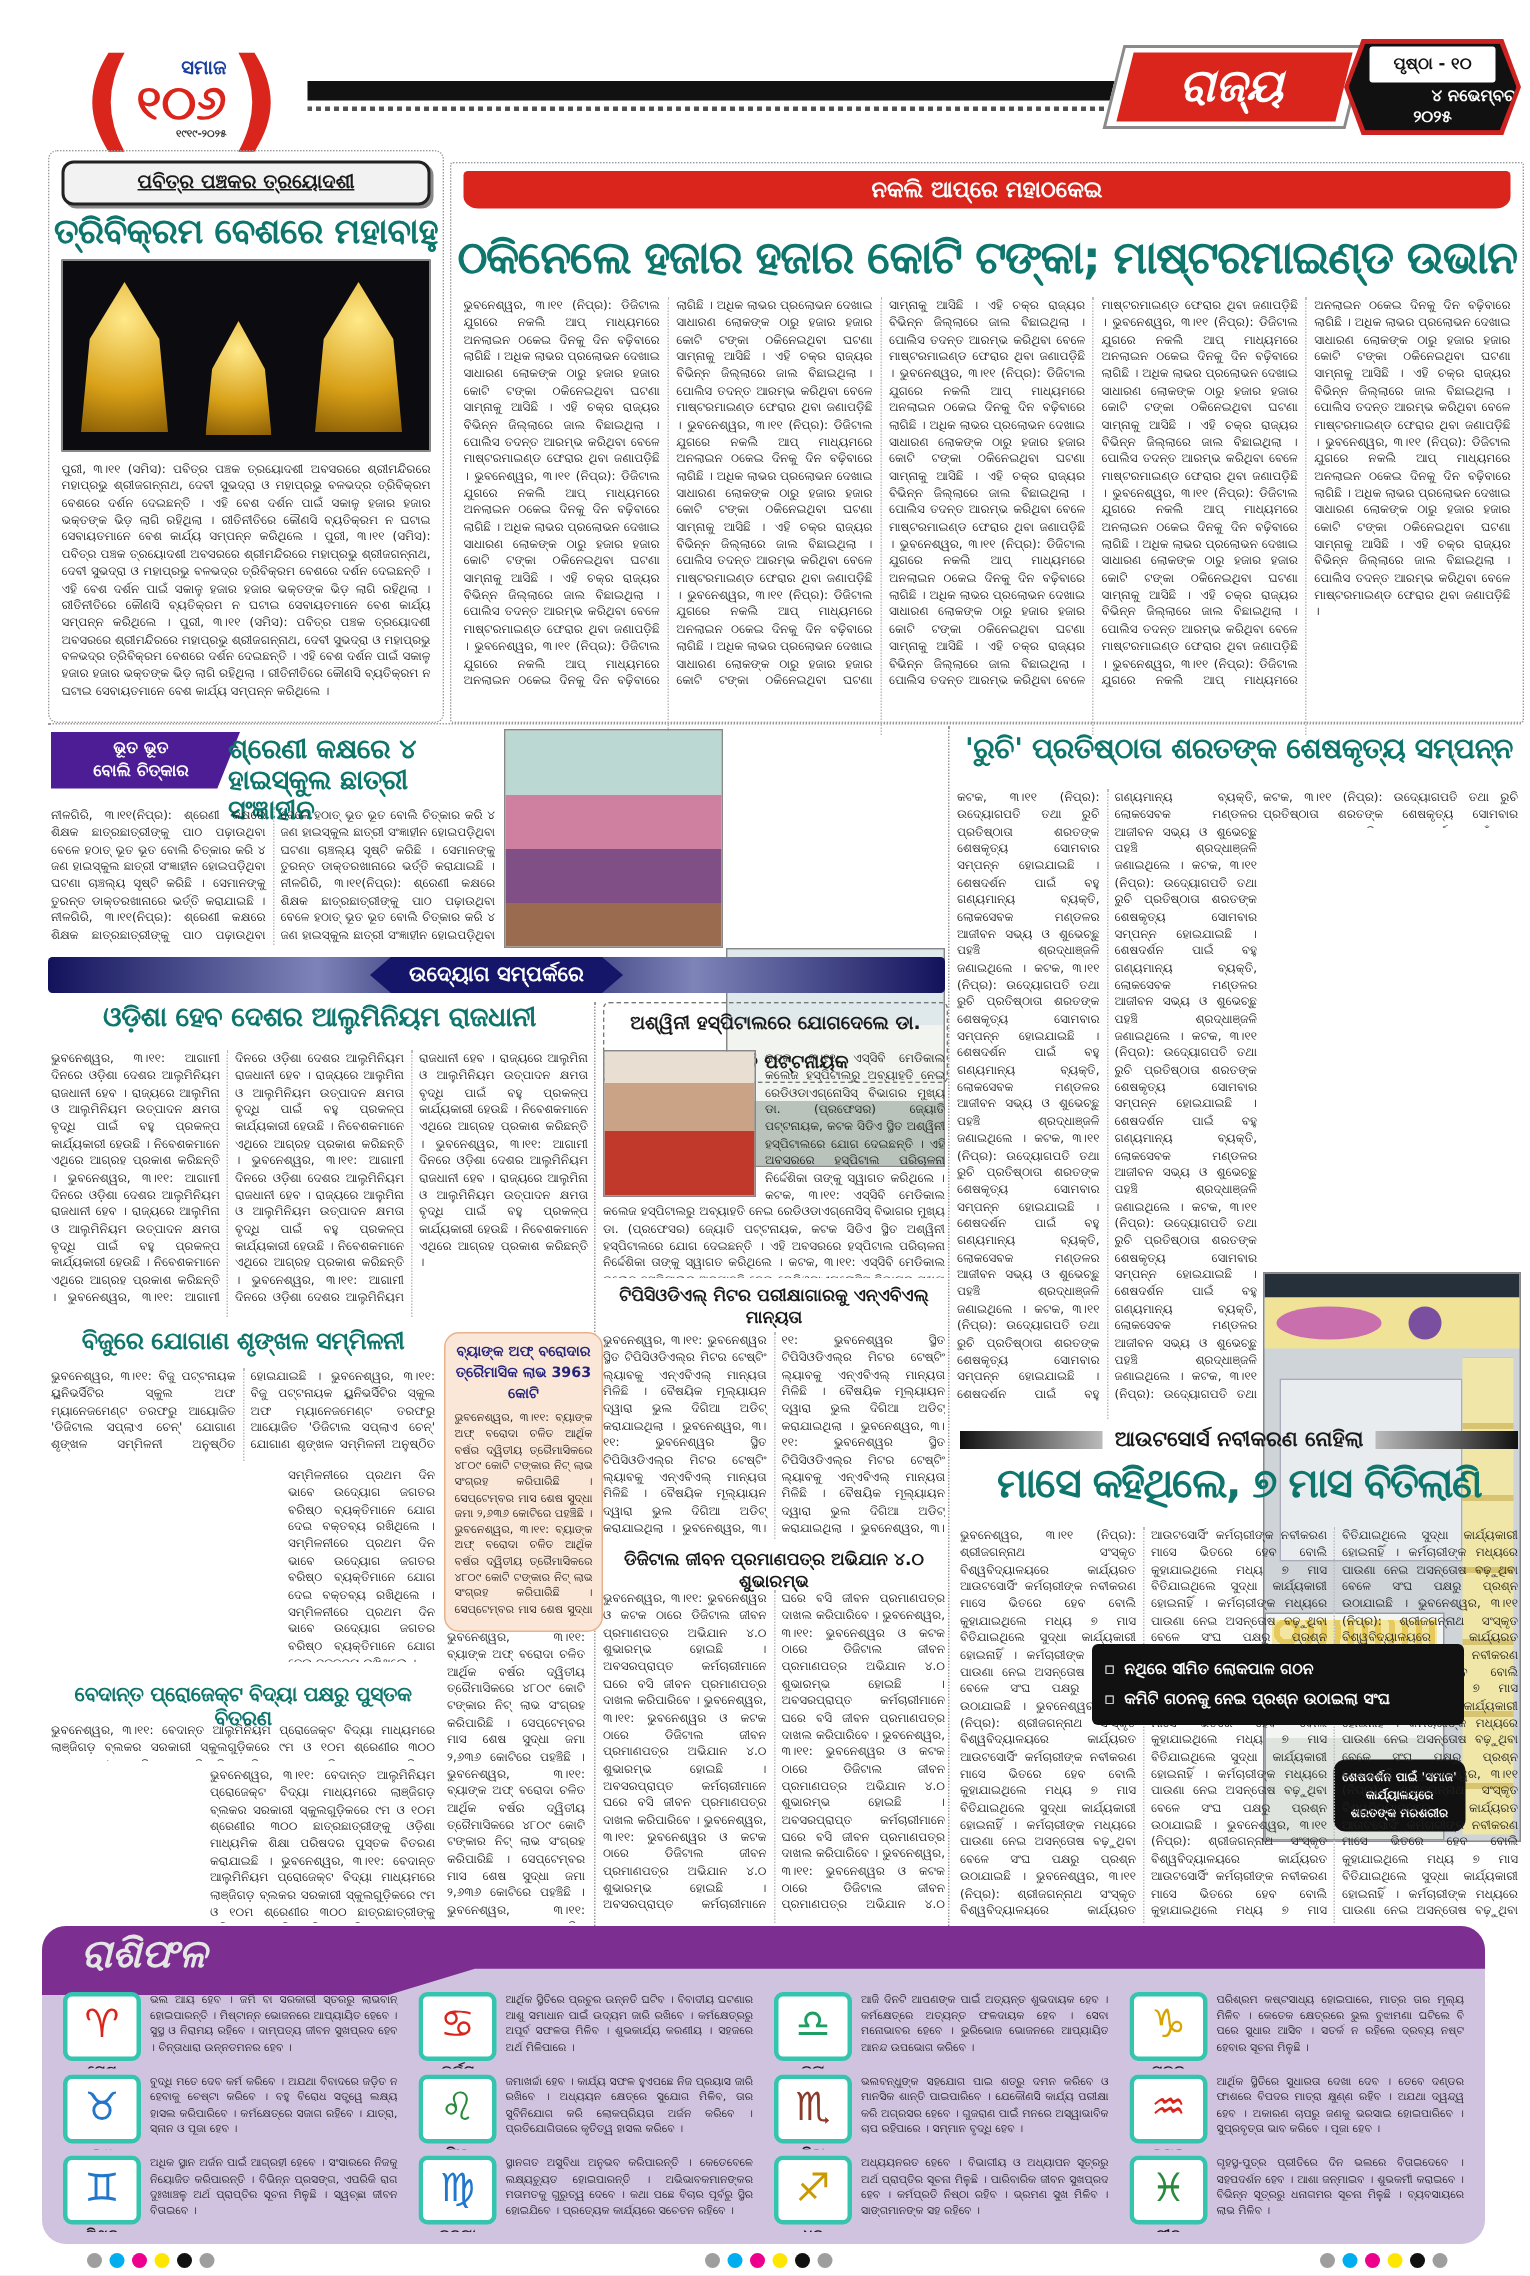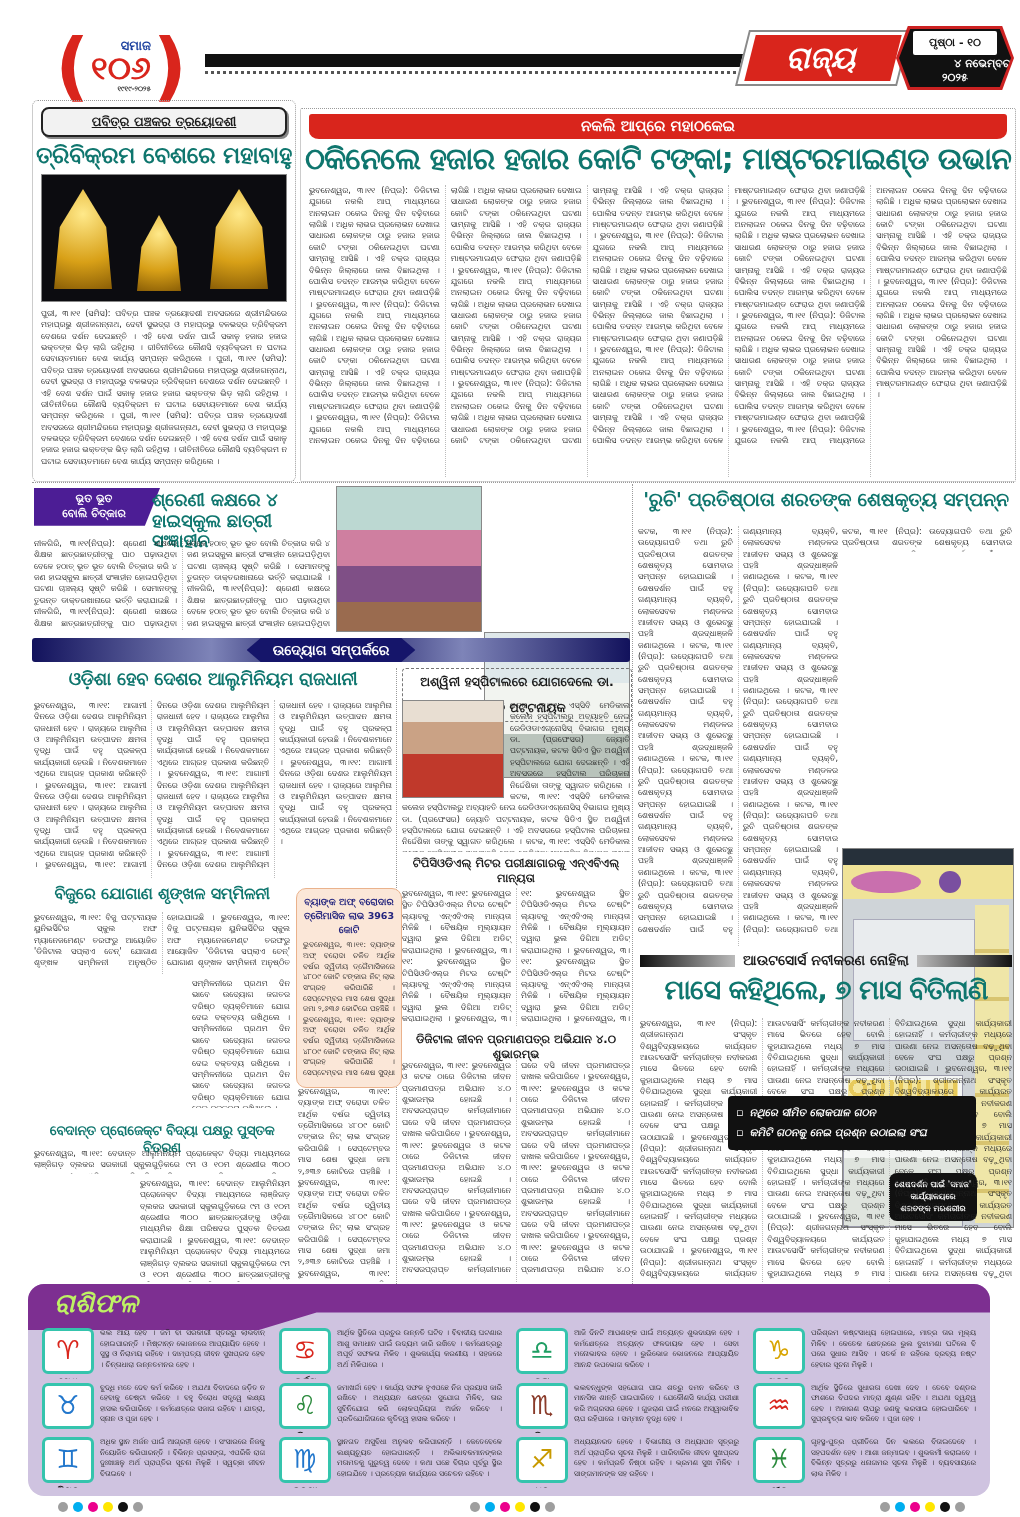--- a/index.html
+++ b/index.html
@@ -57,21 +57,21 @@
   .ph{border:1px solid #888;overflow:hidden;position:relative;}
   .ph-deity{background:#0c0c10;}
   .ph-sari{background:linear-gradient(180deg,#bcd8d2 0 30%,#cf7fa0 30% 55%,#7f4f86 55% 80%,#9a6b4f 80%);}
   .ph-beds{background:linear-gradient(180deg,#dfe8ea 0 35%,#f2f4f0 35% 70%,#b9c3bb 70%);}
   .gold{position:absolute;background:radial-gradient(circle at 50% 25%,#ffe98a,#d8a017 60%,#8a5e06);}
   .portrait{float:left;width:100px;height:96px;margin:0 6px 3px 0;border:1px solid #888;
             background:linear-gradient(180deg,#e8ded2 0 22%,#caa285 22% 55%,#c0392b 55%);}
   
   .horo-body{background:#cfc3e0;border-radius:16px;}
   .horo-band{background:#7d2f91;clip-path:polygon(0 0,100% 0,100% 62%,30% 62%,24% 100%,0 100%);}
-  .horo-title{color:#bef264;font-weight:bold;font-size:26px;font-style:italic;padding:4px 0 0 26px;}
+  .horo-title{color:#e5e5e5;font-weight:bold;font-size:26px;font-style:italic;padding:4px 0 0 26px;}
   .h-grid{position:absolute;left:14px;right:14px;top:44px;bottom:8px;display:grid;
           grid-template-columns:repeat(4,1fr);grid-template-rows:repeat(3,1fr);gap:4px 14px;}
   .h-cell{display:flex;gap:6px;align-items:flex-start;overflow:hidden;}
   .h-iconwrap{width:52px;flex:0 0 52px;text-align:center;}
   .h-icon{width:46px;height:40px;margin:0 auto;background:#fff;border:3px solid #35c4ad;
           border-radius:6px;font-size:26px;line-height:38px;font-weight:bold;}
   .h-name{font-weight:bold;font-size:10px;margin-top:2px;}
   .h-text{font-size:7.3px;line-height:1.45;text-align:justify;color:#222;}
   .dots{display:flex;gap:5px;}
   .dot{width:10px;height:10px;border-radius:50%;}
@@ -115,21 +115,21 @@
     <div class="ph ph-deity" style="margin:5px 8px 0 8px;height:126px;">
       <div class="gold" style="left:12px;top:14px;width:58px;height:100px;clip-path:polygon(50% 0,90% 38%,100% 100%,0 100%,10% 38%);"></div>
       <div class="gold" style="left:95px;top:40px;width:44px;height:76px;clip-path:polygon(50% 0,90% 42%,100% 100%,0 100%,10% 42%);"></div>
       <div class="gold" style="left:168px;top:14px;width:58px;height:100px;clip-path:polygon(50% 0,90% 38%,100% 100%,0 100%,10% 38%);"></div>
     </div>
     <div class="body-text" style="margin:6px 8px;height:160px;">ପୁରୀ, ୩।୧୧ (ସମିସ): ପବିତ୍ର ପଞ୍ଚକ ତ୍ରୟୋଦଶୀ ଅବସରରେ ଶ୍ରୀମନ୍ଦିରରେ ମହାପ୍ରଭୁ ଶ୍ରୀଜଗନ୍ନାଥ, ଦେବୀ ସୁଭଦ୍ରା ଓ ମହାପ୍ରଭୁ ବଳଭଦ୍ର ତ୍ରିବିକ୍ରମ ବେଶରେ ଦର୍ଶନ ଦେଇଛନ୍ତି । ଏହି ବେଶ ଦର୍ଶନ ପାଇଁ ସକାଳୁ ହଜାର ହଜାର ଭକ୍ତଙ୍କ ଭିଡ଼ ଲାଗି ରହିଥିଲା । ରୀତିନୀତିରେ କୌଣସି ବ୍ୟତିକ୍ରମ ନ ଘଟାଇ ସେବାୟତମାନେ ବେଶ କାର୍ଯ୍ୟ ସମ୍ପନ୍ନ କରିଥିଲେ । ପୁରୀ, ୩।୧୧ (ସମିସ): ପବିତ୍ର ପଞ୍ଚକ ତ୍ରୟୋଦଶୀ ଅବସରରେ ଶ୍ରୀମନ୍ଦିରରେ ମହାପ୍ରଭୁ ଶ୍ରୀଜଗନ୍ନାଥ, ଦେବୀ ସୁଭଦ୍ରା ଓ ମହାପ୍ରଭୁ ବଳଭଦ୍ର ତ୍ରିବିକ୍ରମ ବେଶରେ ଦର୍ଶନ ଦେଇଛନ୍ତି । ଏହି ବେଶ ଦର୍ଶନ ପାଇଁ ସକାଳୁ ହଜାର ହଜାର ଭକ୍ତଙ୍କ ଭିଡ଼ ଲାଗି ରହିଥିଲା । ରୀତିନୀତିରେ କୌଣସି ବ୍ୟତିକ୍ରମ ନ ଘଟାଇ ସେବାୟତମାନେ ବେଶ କାର୍ଯ୍ୟ ସମ୍ପନ୍ନ କରିଥିଲେ । ପୁରୀ, ୩।୧୧ (ସମିସ): ପବିତ୍ର ପଞ୍ଚକ ତ୍ରୟୋଦଶୀ ଅବସରରେ ଶ୍ରୀମନ୍ଦିରରେ ମହାପ୍ରଭୁ ଶ୍ରୀଜଗନ୍ନାଥ, ଦେବୀ ସୁଭଦ୍ରା ଓ ମହାପ୍ରଭୁ ବଳଭଦ୍ର ତ୍ରିବିକ୍ରମ ବେଶରେ ଦର୍ଶନ ଦେଇଛନ୍ତି । ଏହି ବେଶ ଦର୍ଶନ ପାଇଁ ସକାଳୁ ହଜାର ହଜାର ଭକ୍ତଙ୍କ ଭିଡ଼ ଲାଗି ରହିଥିଲା । ରୀତିନୀତିରେ କୌଣସି ବ୍ୟତିକ୍ରମ ନ ଘଟାଇ ସେବାୟତମାନେ ବେଶ କାର୍ଯ୍ୟ ସମ୍ପନ୍ନ କରିଥିଲେ ।</div>
   </div>
 
   <div class="abs dotbox" style="left:300px;top:108px;width:714px;height:372px;border-radius:2px;">
     <div class="red-banner" style="margin:5px 8px 0 8px;">ନକଲି ଆପ୍‌ରେ ମହାଠକେଇ</div>
-    <div class="headline" style="font-size:30px;text-align:center;margin-top:2px;letter-spacing:-1px;">ଠକିନେଲେ ହଜାର ହଜାର କୋଟି ଟଙ୍କା; ମାଷ୍ଟରମାଇଣ୍ଡ ଉଭାନ</div>
+    <div class="headline" style="font-size:30px;text-align:center;margin-top:16px;letter-spacing:-1px;">ଠକିନେଲେ ହଜାର ହଜାର କୋଟି ଟଙ୍କା; ମାଷ୍ଟରମାଇଣ୍ଡ ଉଭାନ</div>
     <div class="body-text cols5" style="margin:8px 8px;height:292px;">ଭୁବନେଶ୍ୱର, ୩।୧୧ (ନିପ୍ର): ଡିଜିଟାଲ ଯୁଗରେ ନକଲି ଆପ୍ ମାଧ୍ୟମରେ ଅନଲାଇନ ଠକେଇ ଦିନକୁ ଦିନ ବଢ଼ିବାରେ ଲାଗିଛି । ଅଧିକ ଲାଭର ପ୍ରଲୋଭନ ଦେଖାଇ ସାଧାରଣ ଲୋକଙ୍କ ଠାରୁ ହଜାର ହଜାର କୋଟି ଟଙ୍କା ଠକିନେଇଥିବା ଘଟଣା ସାମ୍ନାକୁ ଆସିଛି । ଏହି ଚକ୍ର ରାଜ୍ୟର ବିଭିନ୍ନ ଜିଲ୍ଲାରେ ଜାଲ ବିଛାଇଥିଲା । ପୋଲିସ ତଦନ୍ତ ଆରମ୍ଭ କରିଥିବା ବେଳେ ମାଷ୍ଟରମାଇଣ୍ଡ ଫେରାର ଥିବା ଜଣାପଡ଼ିଛି । ଭୁବନେଶ୍ୱର, ୩।୧୧ (ନିପ୍ର): ଡିଜିଟାଲ ଯୁଗରେ ନକଲି ଆପ୍ ମାଧ୍ୟମରେ ଅନଲାଇନ ଠକେଇ ଦିନକୁ ଦିନ ବଢ଼ିବାରେ ଲାଗିଛି । ଅଧିକ ଲାଭର ପ୍ରଲୋଭନ ଦେଖାଇ ସାଧାରଣ ଲୋକଙ୍କ ଠାରୁ ହଜାର ହଜାର କୋଟି ଟଙ୍କା ଠକିନେଇଥିବା ଘଟଣା ସାମ୍ନାକୁ ଆସିଛି । ଏହି ଚକ୍ର ରାଜ୍ୟର ବିଭିନ୍ନ ଜିଲ୍ଲାରେ ଜାଲ ବିଛାଇଥିଲା । ପୋଲିସ ତଦନ୍ତ ଆରମ୍ଭ କରିଥିବା ବେଳେ ମାଷ୍ଟରମାଇଣ୍ଡ ଫେରାର ଥିବା ଜଣାପଡ଼ିଛି । ଭୁବନେଶ୍ୱର, ୩।୧୧ (ନିପ୍ର): ଡିଜିଟାଲ ଯୁଗରେ ନକଲି ଆପ୍ ମାଧ୍ୟମରେ ଅନଲାଇନ ଠକେଇ ଦିନକୁ ଦିନ ବଢ଼ିବାରେ ଲାଗିଛି । ଅଧିକ ଲାଭର ପ୍ରଲୋଭନ ଦେଖାଇ ସାଧାରଣ ଲୋକଙ୍କ ଠାରୁ ହଜାର ହଜାର କୋଟି ଟଙ୍କା ଠକିନେଇଥିବା ଘଟଣା ସାମ୍ନାକୁ ଆସିଛି । ଏହି ଚକ୍ର ରାଜ୍ୟର ବିଭିନ୍ନ ଜିଲ୍ଲାରେ ଜାଲ ବିଛାଇଥିଲା । ପୋଲିସ ତଦନ୍ତ ଆରମ୍ଭ କରିଥିବା ବେଳେ ମାଷ୍ଟରମାଇଣ୍ଡ ଫେରାର ଥିବା ଜଣାପଡ଼ିଛି । ଭୁବନେଶ୍ୱର, ୩।୧୧ (ନିପ୍ର): ଡିଜିଟାଲ ଯୁଗରେ ନକଲି ଆପ୍ ମାଧ୍ୟମରେ ଅନଲାଇନ ଠକେଇ ଦିନକୁ ଦିନ ବଢ଼ିବାରେ ଲାଗିଛି । ଅଧିକ ଲାଭର ପ୍ରଲୋଭନ ଦେଖାଇ ସାଧାରଣ ଲୋକଙ୍କ ଠାରୁ ହଜାର ହଜାର କୋଟି ଟଙ୍କା ଠକିନେଇଥିବା ଘଟଣା ସାମ୍ନାକୁ ଆସିଛି । ଏହି ଚକ୍ର ରାଜ୍ୟର ବିଭିନ୍ନ ଜିଲ୍ଲାରେ ଜାଲ ବିଛାଇଥିଲା । ପୋଲିସ ତଦନ୍ତ ଆରମ୍ଭ କରିଥିବା ବେଳେ ମାଷ୍ଟରମାଇଣ୍ଡ ଫେରାର ଥିବା ଜଣାପଡ଼ିଛି । ଭୁବନେଶ୍ୱର, ୩।୧୧ (ନିପ୍ର): ଡିଜିଟାଲ ଯୁଗରେ ନକଲି ଆପ୍ ମାଧ୍ୟମରେ ଅନଲାଇନ ଠକେଇ ଦିନକୁ ଦିନ ବଢ଼ିବାରେ ଲାଗିଛି । ଅଧିକ ଲାଭର ପ୍ରଲୋଭନ ଦେଖାଇ ସାଧାରଣ ଲୋକଙ୍କ ଠାରୁ ହଜାର ହଜାର କୋଟି ଟଙ୍କା ଠକିନେଇଥିବା ଘଟଣା ସାମ୍ନାକୁ ଆସିଛି । ଏହି ଚକ୍ର ରାଜ୍ୟର ବିଭିନ୍ନ ଜିଲ୍ଲାରେ ଜାଲ ବିଛାଇଥିଲା । ପୋଲିସ ତଦନ୍ତ ଆରମ୍ଭ କରିଥିବା ବେଳେ ମାଷ୍ଟରମାଇଣ୍ଡ ଫେରାର ଥିବା ଜଣାପଡ଼ିଛି । ଭୁବନେଶ୍ୱର, ୩।୧୧ (ନିପ୍ର): ଡିଜିଟାଲ ଯୁଗରେ ନକଲି ଆପ୍ ମାଧ୍ୟମରେ ଅନଲାଇନ ଠକେଇ ଦିନକୁ ଦିନ ବଢ଼ିବାରେ ଲାଗିଛି । ଅଧିକ ଲାଭର ପ୍ରଲୋଭନ ଦେଖାଇ ସାଧାରଣ ଲୋକଙ୍କ ଠାରୁ ହଜାର ହଜାର କୋଟି ଟଙ୍କା ଠକିନେଇଥିବା ଘଟଣା ସାମ୍ନାକୁ ଆସିଛି । ଏହି ଚକ୍ର ରାଜ୍ୟର ବିଭିନ୍ନ ଜିଲ୍ଲାରେ ଜାଲ ବିଛାଇଥିଲା । ପୋଲିସ ତଦନ୍ତ ଆରମ୍ଭ କରିଥିବା ବେଳେ ମାଷ୍ଟରମାଇଣ୍ଡ ଫେରାର ଥିବା ଜଣାପଡ଼ିଛି । ଭୁବନେଶ୍ୱର, ୩।୧୧ (ନିପ୍ର): ଡିଜିଟାଲ ଯୁଗରେ ନକଲି ଆପ୍ ମାଧ୍ୟମରେ ଅନଲାଇନ ଠକେଇ ଦିନକୁ ଦିନ ବଢ଼ିବାରେ ଲାଗିଛି । ଅଧିକ ଲାଭର ପ୍ରଲୋଭନ ଦେଖାଇ ସାଧାରଣ ଲୋକଙ୍କ ଠାରୁ ହଜାର ହଜାର କୋଟି ଟଙ୍କା ଠକିନେଇଥିବା ଘଟଣା ସାମ୍ନାକୁ ଆସିଛି । ଏହି ଚକ୍ର ରାଜ୍ୟର ବିଭିନ୍ନ ଜିଲ୍ଲାରେ ଜାଲ ବିଛାଇଥିଲା । ପୋଲିସ ତଦନ୍ତ ଆରମ୍ଭ କରିଥିବା ବେଳେ ମାଷ୍ଟରମାଇଣ୍ଡ ଫେରାର ଥିବା ଜଣାପଡ଼ିଛି । ଭୁବନେଶ୍ୱର, ୩।୧୧ (ନିପ୍ର): ଡିଜିଟାଲ ଯୁଗରେ ନକଲି ଆପ୍ ମାଧ୍ୟମରେ ଅନଲାଇନ ଠକେଇ ଦିନକୁ ଦିନ ବଢ଼ିବାରେ ଲାଗିଛି । ଅଧିକ ଲାଭର ପ୍ରଲୋଭନ ଦେଖାଇ ସାଧାରଣ ଲୋକଙ୍କ ଠାରୁ ହଜାର ହଜାର କୋଟି ଟଙ୍କା ଠକିନେଇଥିବା ଘଟଣା ସାମ୍ନାକୁ ଆସିଛି । ଏହି ଚକ୍ର ରାଜ୍ୟର ବିଭିନ୍ନ ଜିଲ୍ଲାରେ ଜାଲ ବିଛାଇଥିଲା । ପୋଲିସ ତଦନ୍ତ ଆରମ୍ଭ କରିଥିବା ବେଳେ ମାଷ୍ଟରମାଇଣ୍ଡ ଫେରାର ଥିବା ଜଣାପଡ଼ିଛି । ଭୁବନେଶ୍ୱର, ୩।୧୧ (ନିପ୍ର): ଡିଜିଟାଲ ଯୁଗରେ ନକଲି ଆପ୍ ମାଧ୍ୟମରେ ଅନଲାଇନ ଠକେଇ ଦିନକୁ ଦିନ ବଢ଼ିବାରେ ଲାଗିଛି । ଅଧିକ ଲାଭର ପ୍ରଲୋଭନ ଦେଖାଇ ସାଧାରଣ ଲୋକଙ୍କ ଠାରୁ ହଜାର ହଜାର କୋଟି ଟଙ୍କା ଠକିନେଇଥିବା ଘଟଣା ସାମ୍ନାକୁ ଆସିଛି । ଏହି ଚକ୍ର ରାଜ୍ୟର ବିଭିନ୍ନ ଜିଲ୍ଲାରେ ଜାଲ ବିଛାଇଥିଲା । ପୋଲିସ ତଦନ୍ତ ଆରମ୍ଭ କରିଥିବା ବେଳେ ମାଷ୍ଟରମାଇଣ୍ଡ ଫେରାର ଥିବା ଜଣାପଡ଼ିଛି । ଭୁବନେଶ୍ୱର, ୩।୧୧ (ନିପ୍ର): ଡିଜିଟାଲ ଯୁଗରେ ନକଲି ଆପ୍ ମାଧ୍ୟମରେ ଅନଲାଇନ ଠକେଇ ଦିନକୁ ଦିନ ବଢ଼ିବାରେ ଲାଗିଛି । ଅଧିକ ଲାଭର ପ୍ରଲୋଭନ ଦେଖାଇ ସାଧାରଣ ଲୋକଙ୍କ ଠାରୁ ହଜାର ହଜାର କୋଟି ଟଙ୍କା ଠକିନେଇଥିବା ଘଟଣା ସାମ୍ନାକୁ ଆସିଛି । ଏହି ଚକ୍ର ରାଜ୍ୟର ବିଭିନ୍ନ ଜିଲ୍ଲାରେ ଜାଲ ବିଛାଇଥିଲା । ପୋଲିସ ତଦନ୍ତ ଆରମ୍ଭ କରିଥିବା ବେଳେ ମାଷ୍ଟରମାଇଣ୍ଡ ଫେରାର ଥିବା ଜଣାପଡ଼ିଛି । ଭୁବନେଶ୍ୱର, ୩।୧୧ (ନିପ୍ର): ଡିଜିଟାଲ ଯୁଗରେ ନକଲି ଆପ୍ ମାଧ୍ୟମରେ ଅନଲାଇନ ଠକେଇ ଦିନକୁ ଦିନ ବଢ଼ିବାରେ ଲାଗିଛି । ଅଧିକ ଲାଭର ପ୍ରଲୋଭନ ଦେଖାଇ ସାଧାରଣ ଲୋକଙ୍କ ଠାରୁ ହଜାର ହଜାର କୋଟି ଟଙ୍କା ଠକିନେଇଥିବା ଘଟଣା ସାମ୍ନାକୁ ଆସିଛି । ଏହି ଚକ୍ର ରାଜ୍ୟର ବିଭିନ୍ନ ଜିଲ୍ଲାରେ ଜାଲ ବିଛାଇଥିଲା । ପୋଲିସ ତଦନ୍ତ ଆରମ୍ଭ କରିଥିବା ବେଳେ ମାଷ୍ଟରମାଇଣ୍ଡ ଫେରାର ଥିବା ଜଣାପଡ଼ିଛି ।</div>
   </div>
 
   <div class="abs hline" style="left:32px;top:482px;width:982px;"></div>
   <div class="abs black-kicker" style="left:34px;top:488px;width:112px;">
     <span style="display:block;">ଭୂତ ଭୂତ</span>
     <span style="display:block;">ବୋଲି ଚିତ୍କାର</span>
   </div>
   <div class="abs headline" style="left:152px;top:490px;width:180px;font-size:18px;line-height:1.15;">ଶ୍ରେଣୀ କକ୍ଷରେ ୪ ହାଇସ୍କୁଲ ଛାତ୍ରୀ ସଂଜ୍ଞାହୀନ</div>
   <div class="abs body-text cols2" style="left:34px;top:538px;width:296px;height:92px;">ନୀଳଗିରି, ୩।୧୧(ନିପ୍ର): ଶ୍ରେଣୀ କକ୍ଷରେ ଶିକ୍ଷକ ଛାତ୍ରଛାତ୍ରୀଙ୍କୁ ପାଠ ପଢ଼ାଉଥିବା ବେଳେ ହଠାତ୍ ଭୂତ ଭୂତ ବୋଲି ଚିତ୍କାର କରି ୪ ଜଣ ହାଇସ୍କୁଲ ଛାତ୍ରୀ ସଂଜ୍ଞାହୀନ ହୋଇପଡ଼ିଥିବା ଘଟଣା ଚାଞ୍ଚଲ୍ୟ ସୃଷ୍ଟି କରିଛି । ସେମାନଙ୍କୁ ତୁରନ୍ତ ଡାକ୍ତରଖାନାରେ ଭର୍ତ୍ତି କରାଯାଇଛି । ନୀଳଗିରି, ୩।୧୧(ନିପ୍ର): ଶ୍ରେଣୀ କକ୍ଷରେ ଶିକ୍ଷକ ଛାତ୍ରଛାତ୍ରୀଙ୍କୁ ପାଠ ପଢ଼ାଉଥିବା ବେଳେ ହଠାତ୍ ଭୂତ ଭୂତ ବୋଲି ଚିତ୍କାର କରି ୪ ଜଣ ହାଇସ୍କୁଲ ଛାତ୍ରୀ ସଂଜ୍ଞାହୀନ ହୋଇପଡ଼ିଥିବା ଘଟଣା ଚାଞ୍ଚଲ୍ୟ ସୃଷ୍ଟି କରିଛି । ସେମାନଙ୍କୁ ତୁରନ୍ତ ଡାକ୍ତରଖାନାରେ ଭର୍ତ୍ତି କରାଯାଇଛି । ନୀଳଗିରି, ୩।୧୧(ନିପ୍ର): ଶ୍ରେଣୀ କକ୍ଷରେ ଶିକ୍ଷକ ଛାତ୍ରଛାତ୍ରୀଙ୍କୁ ପାଠ ପଢ଼ାଉଥିବା ବେଳେ ହଠାତ୍ ଭୂତ ଭୂତ ବୋଲି ଚିତ୍କାର କରି ୪ ଜଣ ହାଇସ୍କୁଲ ଛାତ୍ରୀ ସଂଜ୍ଞାହୀନ ହୋଇପଡ଼ିଥିବା ଘଟଣା ଚାଞ୍ଚଲ୍ୟ ସୃଷ୍ଟି କରିଛି । ସେମାନଙ୍କୁ ତୁରନ୍ତ ଡାକ୍ତରଖାନାରେ ଭର୍ତ୍ତି କରାଯାଇଛି ।</div>
@@ -189,21 +189,21 @@
 
   <div class="abs body-text" style="left:140px;top:1178px;width:150px;height:104px;">ଭୁବନେଶ୍ୱର, ୩।୧୧: ବେଦାନ୍ତ ଆଲୁମିନିୟମ ପ୍ରୋଜେକ୍ଟ ବିଦ୍ୟା ମାଧ୍ୟମରେ ଲାଞ୍ଜିଗଡ଼ ବ୍ଲକର ସରକାରୀ ସ୍କୁଲଗୁଡ଼ିକରେ ୯ମ ଓ ୧୦ମ ଶ୍ରେଣୀର ୩୦୦ ଛାତ୍ରଛାତ୍ରୀଙ୍କୁ ଓଡ଼ିଶା ମାଧ୍ୟମିକ ଶିକ୍ଷା ପରିଷଦର ପୁସ୍ତକ ବିତରଣ କରାଯାଇଛି । ଭୁବନେଶ୍ୱର, ୩।୧୧: ବେଦାନ୍ତ ଆଲୁମିନିୟମ ପ୍ରୋଜେକ୍ଟ ବିଦ୍ୟା ମାଧ୍ୟମରେ ଲାଞ୍ଜିଗଡ଼ ବ୍ଲକର ସରକାରୀ ସ୍କୁଲଗୁଡ଼ିକରେ ୯ମ ଓ ୧୦ମ ଶ୍ରେଣୀର ୩୦୦ ଛାତ୍ରଛାତ୍ରୀଙ୍କୁ ଓଡ଼ିଶା ମାଧ୍ୟମିକ ଶିକ୍ଷା ପରିଷଦର ପୁସ୍ତକ ବିତରଣ କରାଯାଇଛି ।</div>
 
   <div class="abs grad-kicker" style="left:640px;top:952px;width:372px;">
     <span class="bar"></span>
     <span class="lbl">ଆଉଟସୋର୍ସ ନବୀକରଣ ନୋହିଲା</span>
     <span class="bar rev"></span>
   </div>
   <div class="abs headline" style="left:640px;top:974px;width:372px;font-size:27px;text-align:center;letter-spacing:-1px;">ମାସେ କହିଥିଲେ, ୭ ମାସ ବିତିଲାଣି</div>
   <div class="abs body-text cols3" style="left:640px;top:1018px;width:372px;height:264px;">ଭୁବନେଶ୍ୱର, ୩।୧୧ (ନିପ୍ର): ଶ୍ରୀଜଗନ୍ନାଥ ସଂସ୍କୃତ ବିଶ୍ୱବିଦ୍ୟାଳୟରେ କାର୍ଯ୍ୟରତ ଆଉଟସୋର୍ସିଂ କର୍ମଚାରୀଙ୍କ ନବୀକରଣ ମାସେ ଭିତରେ ହେବ ବୋଲି କୁହାଯାଇଥିଲେ ମଧ୍ୟ ୭ ମାସ ବିତିଯାଇଥିଲେ ସୁଦ୍ଧା କାର୍ଯ୍ୟକାରୀ ହୋଇନାହିଁ । କର୍ମଚାରୀଙ୍କ ମଧ୍ୟରେ ପାଉଣା ନେଇ ଅସନ୍ତୋଷ ବଢ଼ୁଥିବା ବେଳେ ସଂଘ ପକ୍ଷରୁ ପ୍ରଶ୍ନ ଉଠାଯାଇଛି । ଭୁବନେଶ୍ୱର, ୩।୧୧ (ନିପ୍ର): ଶ୍ରୀଜଗନ୍ନାଥ ସଂସ୍କୃତ ବିଶ୍ୱବିଦ୍ୟାଳୟରେ କାର୍ଯ୍ୟରତ ଆଉଟସୋର୍ସିଂ କର୍ମଚାରୀଙ୍କ ନବୀକରଣ ମାସେ ଭିତରେ ହେବ ବୋଲି କୁହାଯାଇଥିଲେ ମଧ୍ୟ ୭ ମାସ ବିତିଯାଇଥିଲେ ସୁଦ୍ଧା କାର୍ଯ୍ୟକାରୀ ହୋଇନାହିଁ । କର୍ମଚାରୀଙ୍କ ମଧ୍ୟରେ ପାଉଣା ନେଇ ଅସନ୍ତୋଷ ବଢ଼ୁଥିବା ବେଳେ ସଂଘ ପକ୍ଷରୁ ପ୍ରଶ୍ନ ଉଠାଯାଇଛି । ଭୁବନେଶ୍ୱର, ୩।୧୧ (ନିପ୍ର): ଶ୍ରୀଜଗନ୍ନାଥ ସଂସ୍କୃତ ବିଶ୍ୱବିଦ୍ୟାଳୟରେ କାର୍ଯ୍ୟରତ ଆଉଟସୋର୍ସିଂ କର୍ମଚାରୀଙ୍କ ନବୀକରଣ ମାସେ ଭିତରେ ହେବ ବୋଲି କୁହାଯାଇଥିଲେ ମଧ୍ୟ ୭ ମାସ ବିତିଯାଇଥିଲେ ସୁଦ୍ଧା କାର୍ଯ୍ୟକାରୀ ହୋଇନାହିଁ । କର୍ମଚାରୀଙ୍କ ମଧ୍ୟରେ ପାଉଣା ନେଇ ଅସନ୍ତୋଷ ବଢ଼ୁଥିବା ବେଳେ ସଂଘ ପକ୍ଷରୁ ପ୍ରଶ୍ନ ଉଠାଯାଇଛି । ଭୁବନେଶ୍ୱର, ୩।୧୧ (ନିପ୍ର): ଶ୍ରୀଜଗନ୍ନାଥ ସଂସ୍କୃତ ବିଶ୍ୱବିଦ୍ୟାଳୟରେ କାର୍ଯ୍ୟରତ ଆଉଟସୋର୍ସିଂ କର୍ମଚାରୀଙ୍କ ନବୀକରଣ ମାସେ ଭିତରେ ହେବ ବୋଲି କୁହାଯାଇଥିଲେ ମଧ୍ୟ ୭ ମାସ ବିତିଯାଇଥିଲେ ସୁଦ୍ଧା କାର୍ଯ୍ୟକାରୀ ହୋଇନାହିଁ । କର୍ମଚାରୀଙ୍କ ମଧ୍ୟରେ ପାଉଣା ନେଇ ଅସନ୍ତୋଷ ବଢ଼ୁଥିବା ବେଳେ ସଂଘ ପକ୍ଷରୁ ପ୍ରଶ୍ନ ଉଠାଯାଇଛି । ଭୁବନେଶ୍ୱର, ୩।୧୧ (ନିପ୍ର): ଶ୍ରୀଜଗନ୍ନାଥ ସଂସ୍କୃତ ବିଶ୍ୱବିଦ୍ୟାଳୟରେ କାର୍ଯ୍ୟରତ ଆଉଟସୋର୍ସିଂ କର୍ମଚାରୀଙ୍କ ନବୀକରଣ ମାସେ ଭିତରେ ହେବ ବୋଲି କୁହାଯାଇଥିଲେ ମଧ୍ୟ ୭ ମାସ ବିତିଯାଇଥିଲେ ସୁଦ୍ଧା କାର୍ଯ୍ୟକାରୀ ହୋଇନାହିଁ । କର୍ମଚାରୀଙ୍କ ମଧ୍ୟରେ ପାଉଣା ନେଇ ଅସନ୍ତୋଷ ବଢ଼ୁଥିବା ବେଳେ ସଂଘ ପକ୍ଷରୁ ପ୍ରଶ୍ନ ଉଠାଯାଇଛି । ଭୁବନେଶ୍ୱର, ୩।୧୧ (ନିପ୍ର): ଶ୍ରୀଜଗନ୍ନାଥ ସଂସ୍କୃତ ବିଶ୍ୱବିଦ୍ୟାଳୟରେ କାର୍ଯ୍ୟରତ ଆଉଟସୋର୍ସିଂ କର୍ମଚାରୀଙ୍କ ନବୀକରଣ ମାସେ ଭିତରେ ହେବ ବୋଲି କୁହାଯାଇଥିଲେ ମଧ୍ୟ ୭ ମାସ ବିତିଯାଇଥିଲେ ସୁଦ୍ଧା କାର୍ଯ୍ୟକାରୀ ହୋଇନାହିଁ । କର୍ମଚାରୀଙ୍କ ମଧ୍ୟରେ ପାଉଣା ନେଇ ଅସନ୍ତୋଷ ବଢ଼ୁଥିବା ବେଳେ ସଂଘ ପକ୍ଷରୁ ପ୍ରଶ୍ନ ଉଠାଯାଇଛି । ଭୁବନେଶ୍ୱର, ୩।୧୧ (ନିପ୍ର): ଶ୍ରୀଜଗନ୍ନାଥ ସଂସ୍କୃତ ବିଶ୍ୱବିଦ୍ୟାଳୟରେ କାର୍ଯ୍ୟରତ ଆଉଟସୋର୍ସିଂ କର୍ମଚାରୀଙ୍କ ନବୀକରଣ ମାସେ ଭିତରେ ହେବ ବୋଲି କୁହାଯାଇଥିଲେ ମଧ୍ୟ ୭ ମାସ ବିତିଯାଇଥିଲେ ସୁଦ୍ଧା କାର୍ଯ୍ୟକାରୀ ହୋଇନାହିଁ । କର୍ମଚାରୀଙ୍କ ମଧ୍ୟରେ ପାଉଣା ନେଇ ଅସନ୍ତୋଷ ବଢ଼ୁଥିବା ବେଳେ ସଂଘ ପକ୍ଷରୁ ପ୍ରଶ୍ନ ଉଠାଯାଇଛି । ଭୁବନେଶ୍ୱର, ୩।୧୧ (ନିପ୍ର): ଶ୍ରୀଜଗନ୍ନାଥ ସଂସ୍କୃତ ବିଶ୍ୱବିଦ୍ୟାଳୟରେ କାର୍ଯ୍ୟରତ ଆଉଟସୋର୍ସିଂ କର୍ମଚାରୀଙ୍କ ନବୀକରଣ ମାସେ ଭିତରେ ହେବ ବୋଲି କୁହାଯାଇଥିଲେ ମଧ୍ୟ ୭ ମାସ ବିତିଯାଇଥିଲେ ସୁଦ୍ଧା କାର୍ଯ୍ୟକାରୀ ହୋଇନାହିଁ । କର୍ମଚାରୀଙ୍କ ମଧ୍ୟରେ ପାଉଣା ନେଇ ଅସନ୍ତୋଷ ବଢ଼ୁଥିବା ବେଳେ ସଂଘ ପକ୍ଷରୁ ପ୍ରଶ୍ନ ଉଠାଯାଇଛି ।</div>
-  <div class="abs bullet-box" style="left:728px;top:1096px;width:232px;font-style:italic;">
+  <div class="abs bullet-box" style="left:728px;top:1096px;width:232px;">
     <div class="bullet-line">ନଥିରେ ସୀମିତ ଲୋକପାଳ ଗଠନ</div>
     <div class="bullet-line">କମିଟି ଗଠନକୁ ନେଇ ପ୍ରଶ୍ନ ଉଠାଇଲା ସଂଘ</div>
   </div>
 
   <div class="abs horo-body" style="left:28px;top:1284px;width:962px;height:212px;">
     <div class="horo-band abs" style="left:0;top:0;right:0;height:46px;border-radius:16px 16px 0 0;">
       <div class="horo-title">ରାଶିଫଳ</div>
     </div>
     <div class="h-grid">
       <div class="h-cell">

